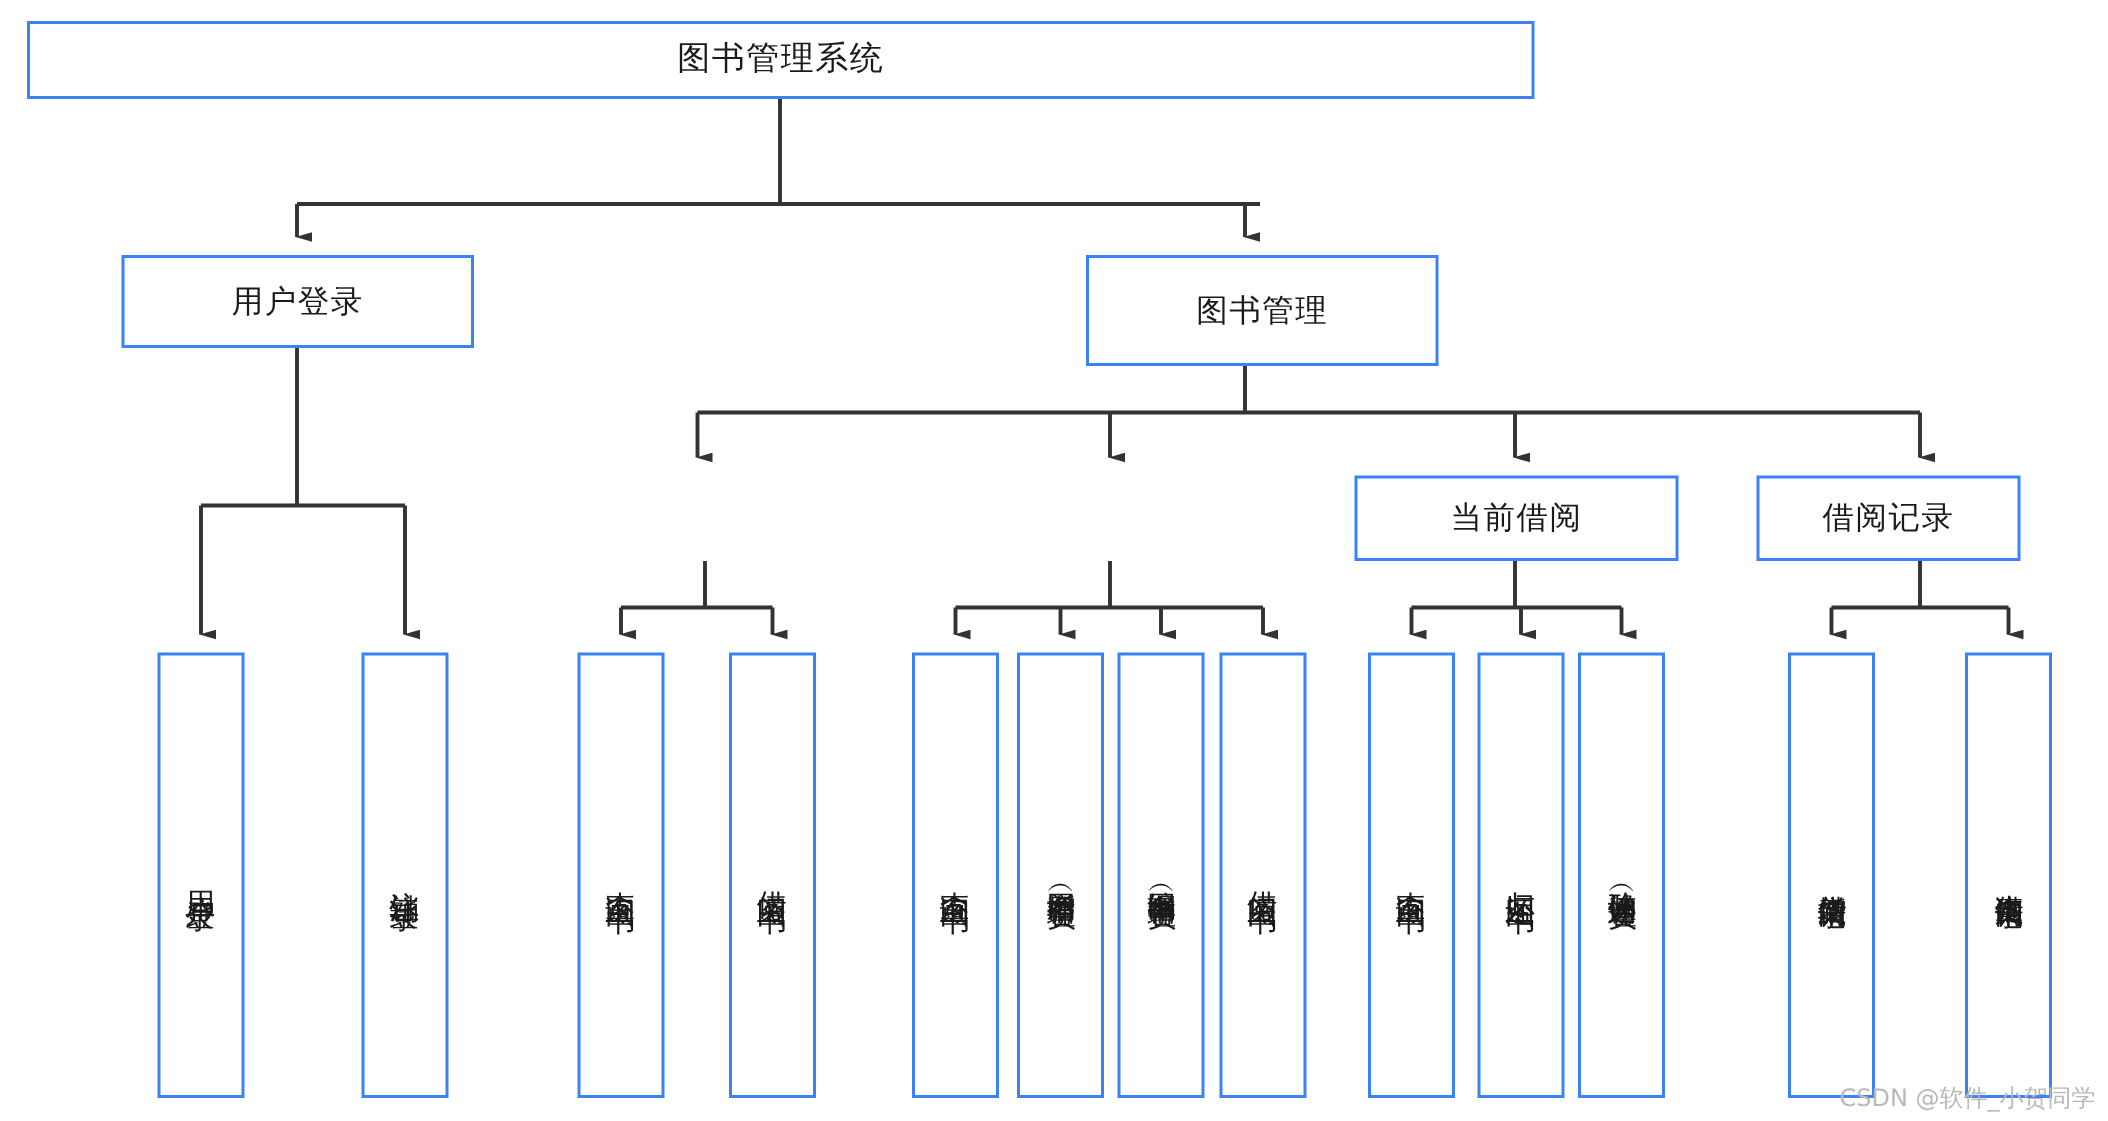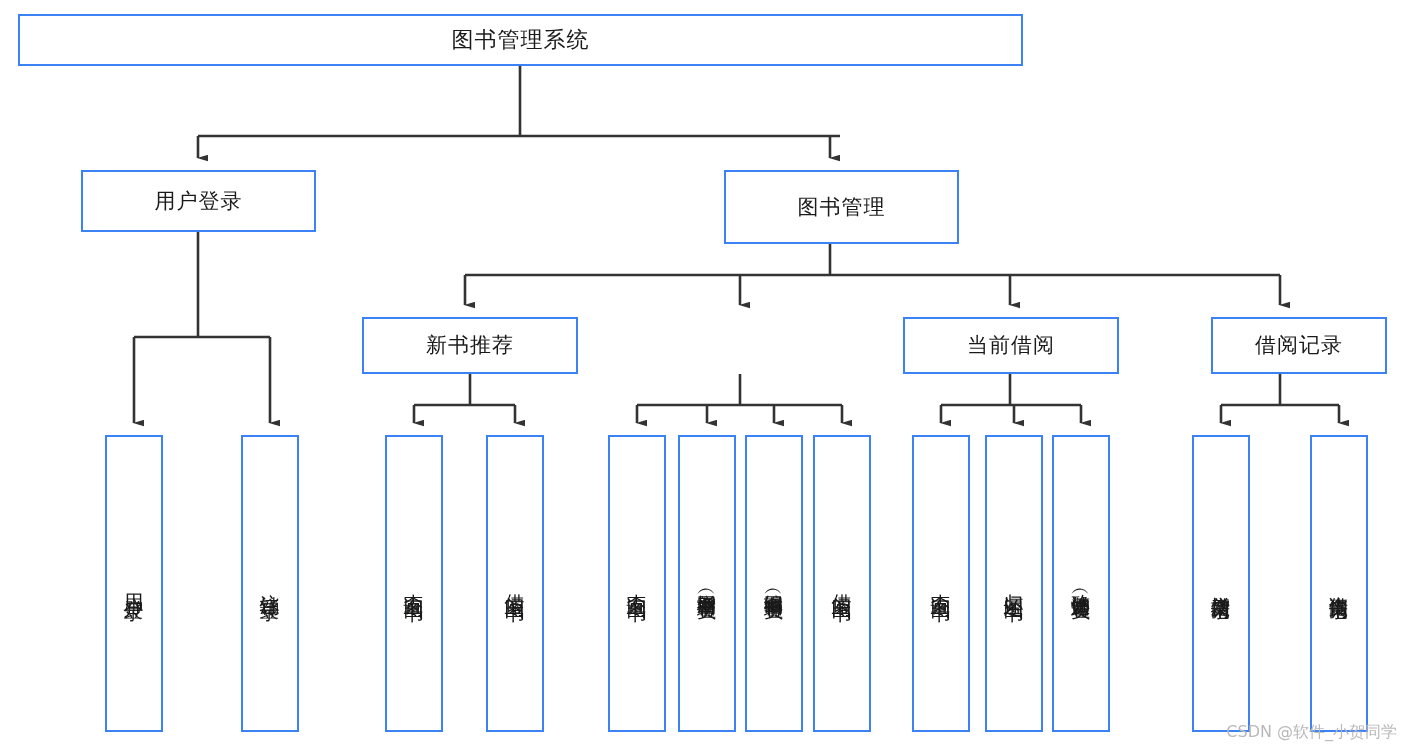--- a/index.html
+++ b/index.html
@@ -138,27 +138,24 @@
     <span class="lbl">图书管理系统</span>
   </div>
 
   <div class="node h" style="left:81px; top:170px; width:235px; height:62px;">
     <span class="lbl">用户登录</span>
   </div>
   <div class="node h" style="left:712px; top:170px; width:235px; height:74px;margin-left:12px;">
     <span class="lbl">图书管理</span>
   </div>
 
-  <div class="node h" style="left:362px; top:317px; width:216px; height:57px;">
-    <span class="lbl">新书推荐</span>
-  </div>
   <div class="node h" style="left:903px; top:317px; width:216px; height:57px;">
     <span class="lbl">当前借阅</span>
   </div>
-  <div class="node h" style="left:1171px; top:317px; width:176px; height:57px;margin-left:40px;">
+  <div class="node h" style="left:1171px; top:317px; width:176px; height:57px;">
     <span class="lbl">借阅记录</span>
   </div>
 
   <div class="node v" style="left:105px; top:435px; width:58px; height:297px;">
     <span class="lbl">用户登录</span>
   </div>
   <div class="node v" style="left:241px; top:435px; width:58px; height:297px;">
     <span class="lbl">注销登录</span>
   </div>
 

